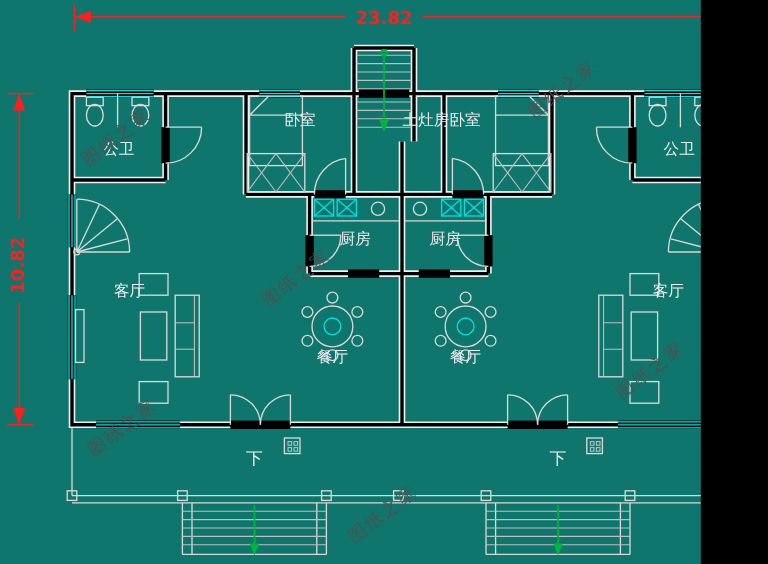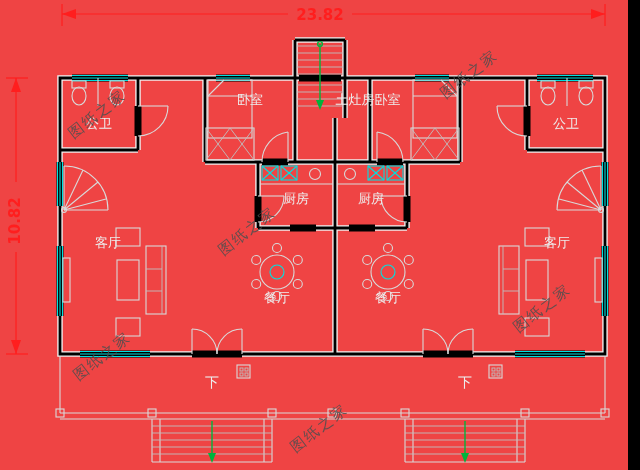--- a/index.html
+++ b/index.html
@@ -1,16 +1,16 @@
 <!DOCTYPE html>
 <html><head>
 <meta charset="utf-8">
 <style>
   html,body{margin:0;padding:0;background:#000;}
-  #stage{position:relative;width:628px;height:470px;background:#ef4444;overflow:hidden;
+  #stage{position:relative;width:584px;height:470px;background:#0f766e;overflow:hidden;
          font-family:"DejaVu Sans",sans-serif;}
   svg{display:block;}
   .wall-w{stroke:#f0f0f0;stroke-width:5.5;fill:none;}
   .wall-b{stroke:#000;stroke-width:2.8;fill:none;}
   .thin{stroke:#d9d9d9;stroke-width:1.1;fill:none;}
   .thin2{stroke:#bfbfbf;stroke-width:0.9;fill:none;}
   .cyan{stroke:#00e0e0;stroke-width:1.1;fill:none;}
   .green{stroke:#00b43c;stroke-width:1.4;fill:none;}
   .red{stroke:#ff1e1e;stroke-width:1.2;fill:none;}
   .red-fill{fill:#ff1e1e;}

